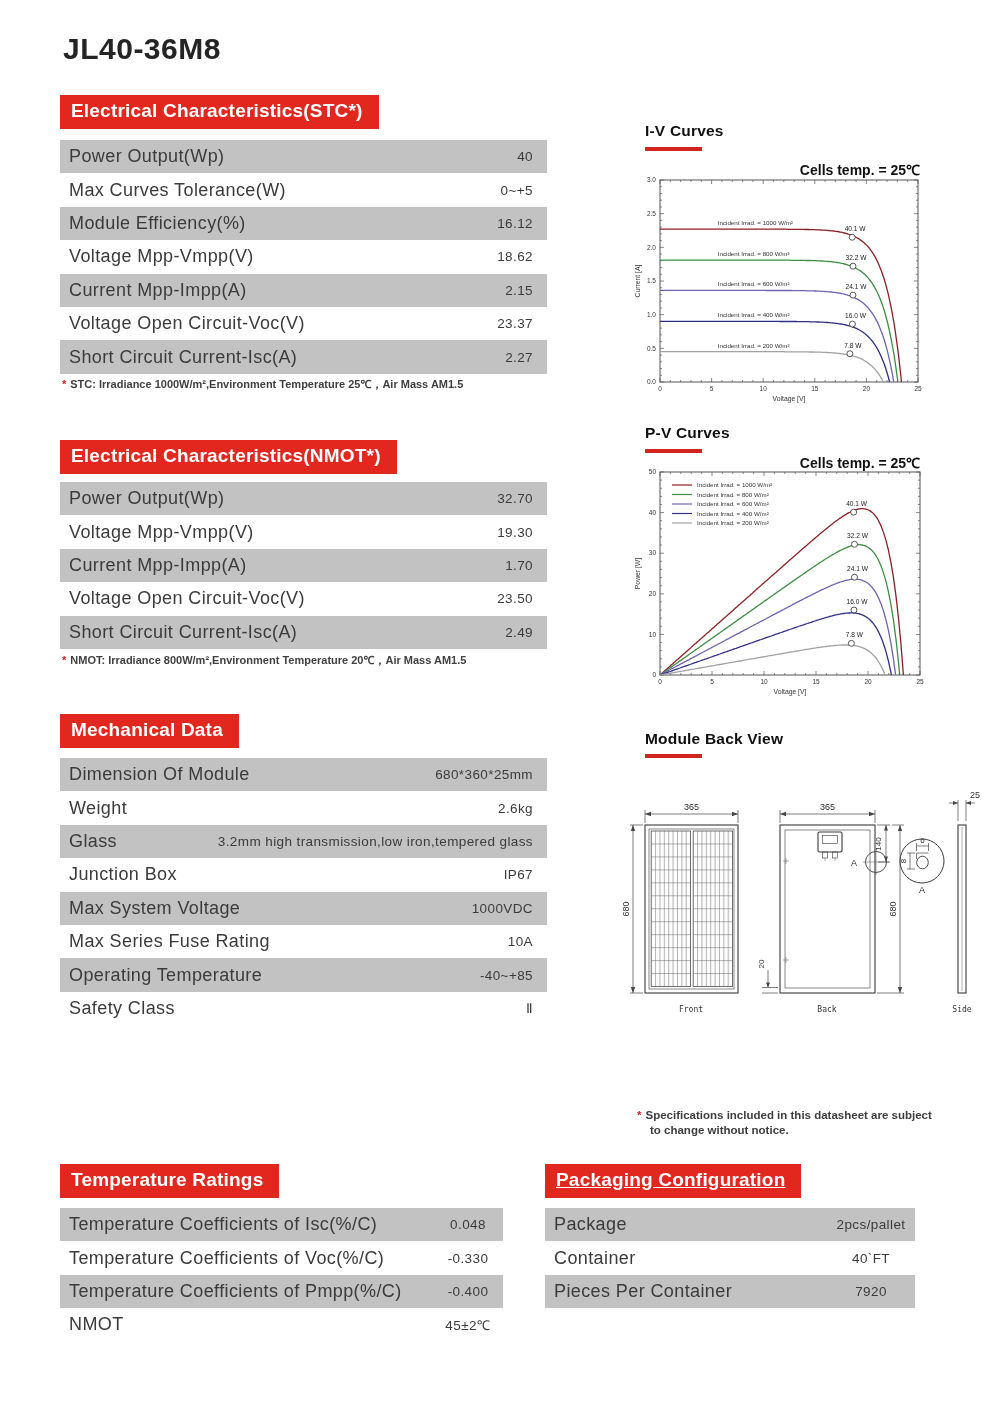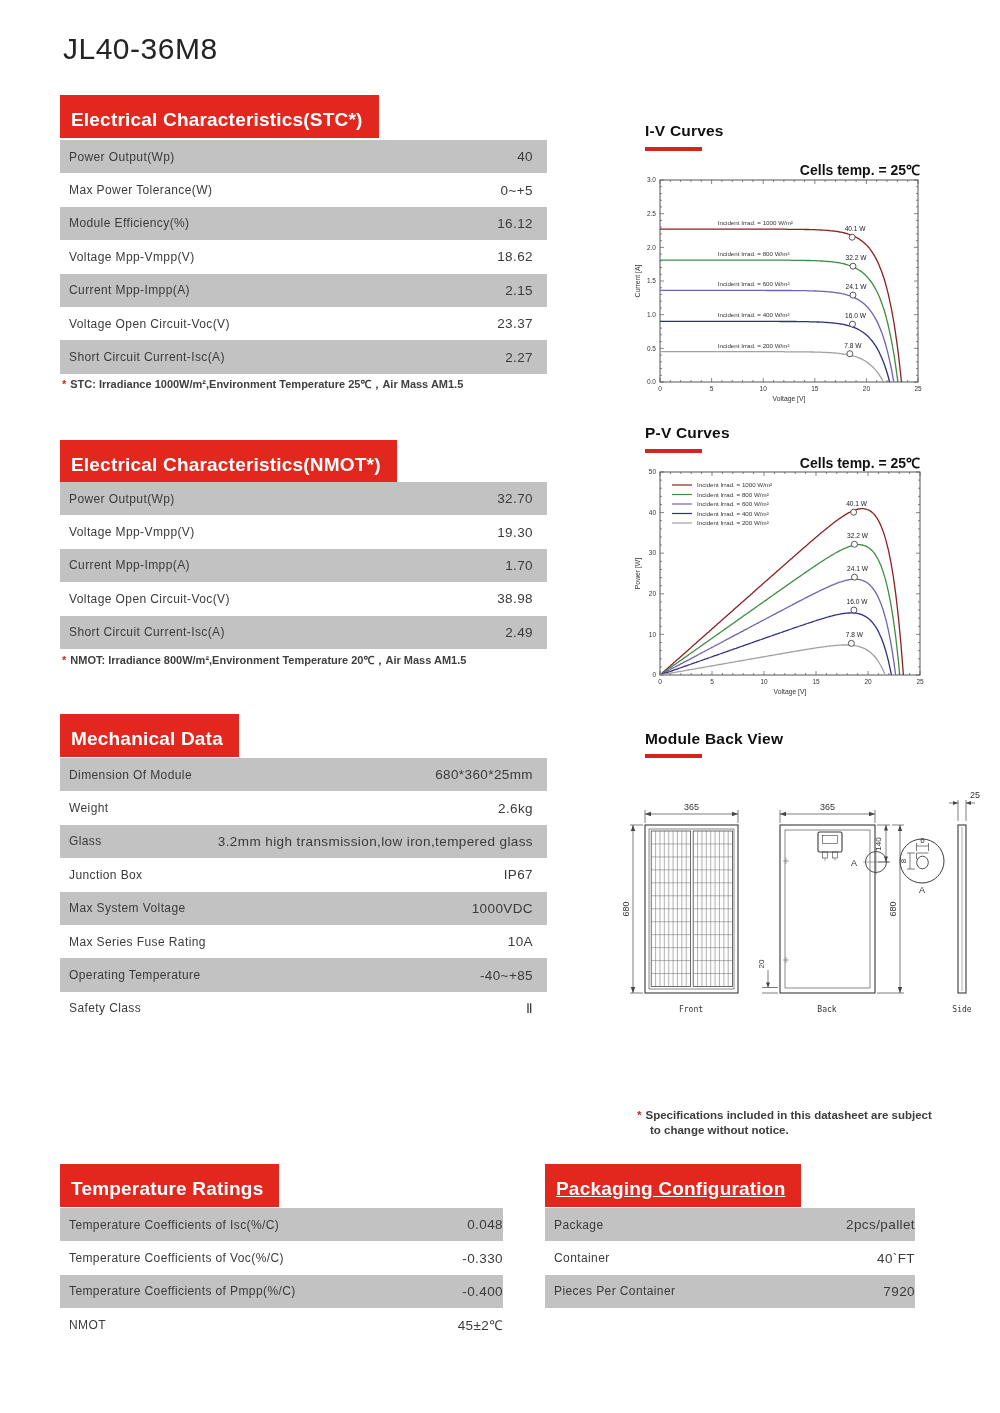--- a/index.html
+++ b/index.html
@@ -1,30 +1,30 @@
 <!DOCTYPE html>
 <html><head>
 <meta charset="utf-8">
 <style>
   html,body{margin:0;padding:0;background:#ffffff;}
   #page{position:relative;width:1000px;height:1413px;background:#fff;
         font-family:"Liberation Sans",sans-serif;overflow:hidden;}
 
-  #title{position:absolute;left:63px;top:32px;font-size:30px;font-weight:normal;
+  #title{position:absolute;left:63px;top:32px;font-size:30px;font-weight:bold;
          color:#242424;letter-spacing:.5px;}
 
   .red-head{position:absolute;background:#e2271f;color:#fff;font-size:19px;
-            font-weight:600;padding:14px 16px 7px 11px;letter-spacing:.2px;white-space:nowrap;}
+            font-weight:600;padding:5px 16px 7px 11px;letter-spacing:.2px;white-space:nowrap;}
 
   .dtable{position:absolute;}
   .trow{display:flex;align-items:center;height:33.4px;}
   .odd-gray .trow:nth-child(odd){background:#c3c2c2;}
-  .tlabel{flex:1;padding-left:9px;font-size:12px;color:#3b3b3b;letter-spacing:.4px;white-space:nowrap;}
+  .tlabel{flex:1;padding-left:9px;font-size:18px;color:#3b3b3b;letter-spacing:.4px;white-space:nowrap;}
   .tvalue{font-size:13.5px;color:#3b3b3b;letter-spacing:.4px;text-align:right;padding-right:14px;white-space:nowrap;}
-  #temp-table .tvalue,#pack-table .tvalue{text-align:right;padding-right:0;flex:none;}
+  #temp-table .tvalue,#pack-table .tvalue{text-align:center;padding-right:0;flex:none;}
   #temp-table .tvalue{width:70px;}
   #pack-table .tvalue{width:88px;}
 
   .note{position:absolute;font-size:11px;font-weight:bold;color:#3f3f3f;}
   .star{color:#d21f1f;margin-right:4px;}
 
   .chart-title{position:absolute;font-size:15.5px;font-weight:bold;color:#101010;letter-spacing:.2px;}
   .red-underline{position:absolute;width:57px;height:3.5px;background:#d2251d;}
   .chart-sub{position:absolute;width:202px;text-align:right;font-size:14px;font-weight:bold;color:#111;}
 
@@ -53,21 +53,21 @@
 
   <div id="title">JL40-36M8</div>
 
   <div class="red-head" style="left:60px;top:95px;">Electrical Characteristics(STC*)</div>
   <div class="dtable odd-gray" id="stc-table" style="left:60px;top:140px;width:487px;">
       <div class="trow">
         <span class="tlabel">Power Output(Wp)</span>
         <span class="tvalue">40</span>
       </div>
       <div class="trow">
-        <span class="tlabel">Max Power Tolerance(W)</span>
+        <span class="tlabel">Max Curves Tolerance(W)</span>
         <span class="tvalue">0~+5</span>
       </div>
       <div class="trow">
         <span class="tlabel">Module Efficiency(%)</span>
         <span class="tvalue">16.12</span>
       </div>
       <div class="trow">
         <span class="tlabel">Voltage Mpp-Vmpp(V)</span>
         <span class="tvalue">18.62</span>
       </div>
@@ -97,21 +97,21 @@
       <div class="trow">
         <span class="tlabel">Voltage Mpp-Vmpp(V)</span>
         <span class="tvalue">19.30</span>
       </div>
       <div class="trow">
         <span class="tlabel">Current Mpp-Impp(A)</span>
         <span class="tvalue">1.70</span>
       </div>
       <div class="trow">
         <span class="tlabel">Voltage Open Circuit-Voc(V)</span>
-        <span class="tvalue">38.98</span>
+        <span class="tvalue">23.50</span>
       </div>
       <div class="trow">
         <span class="tlabel">Short Circuit Current-Isc(A)</span>
         <span class="tvalue">2.49</span>
       </div>
     </div>
   <div class="note" style="left:62px;top:652px;">
     <span class="star">*</span><span>NMOT: Irradiance 800W/m²,Environment Temperature 20℃，Air Mass AM1.5</span>
   </div>
 

